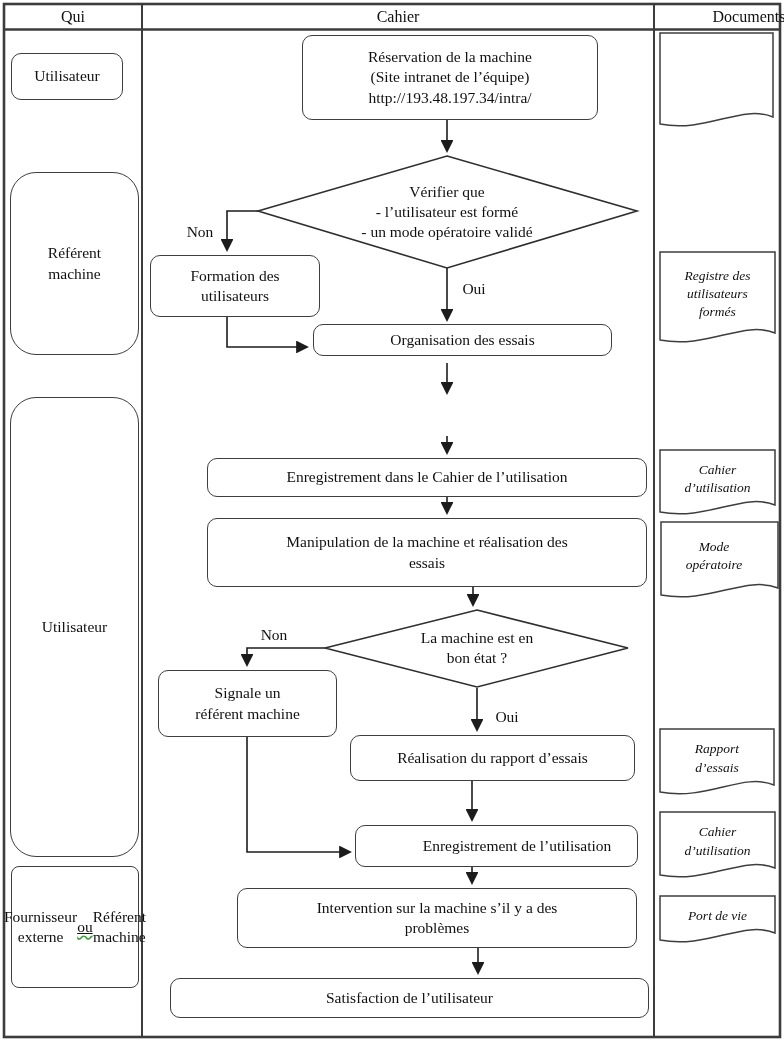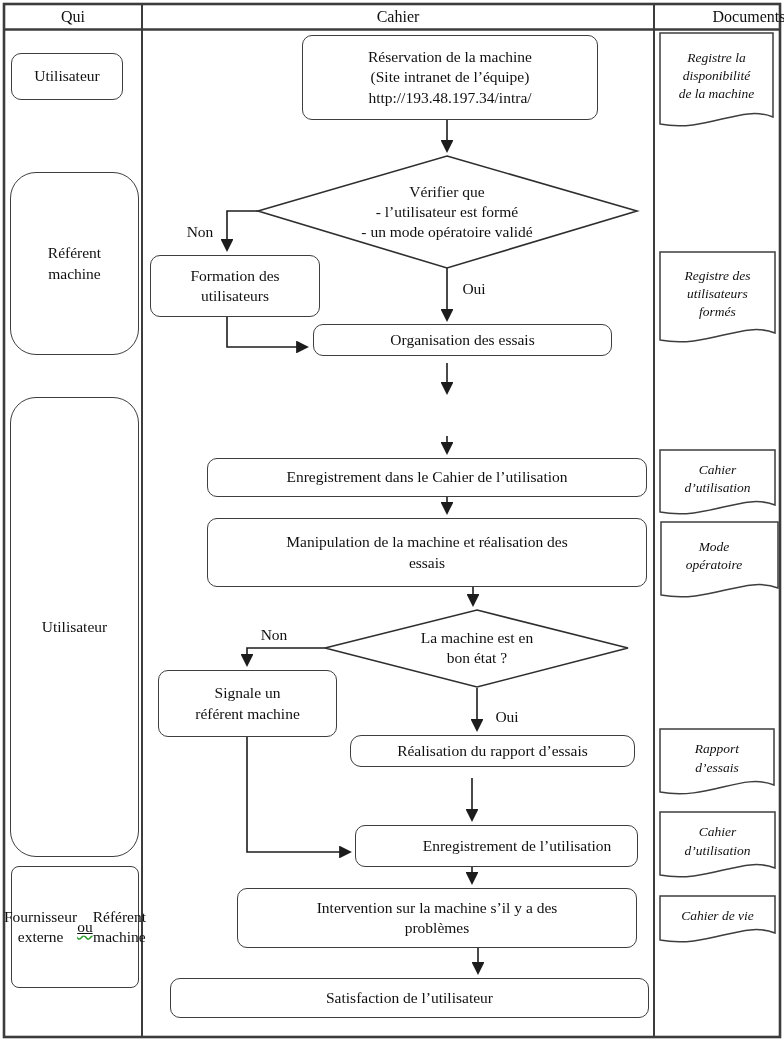--- a/index.html
+++ b/index.html
@@ -92,46 +92,43 @@
 (Site intranet de l’équipe)
 http://193.48.197.34/intra/</div>
   <div class="box" style="left:150px;top:255px;width:170px;height:62px;">Formation des
 utilisateurs</div>
   <div class="box" style="left:313px;top:324px;width:299px;height:32px;">Organisation des essais</div>
   <div class="box" style="left:207px;top:458px;width:440px;height:39px;">Enregistrement dans le Cahier de l’utilisation</div>
   <div class="box" style="left:207px;top:518px;width:440px;height:69px;">Manipulation de la machine et réalisation des
 essais</div>
   <div class="box" style="left:158px;top:670px;width:179px;height:67px;">Signale un
 référent machine</div>
-  <div class="box" style="left:350px;top:735px;width:285px;height:32px;border-radius:11px;">Réalisation du rapport d’essais</div>
+  <div class="box" style="left:350px;top:735px;width:285px;height:46px;">Réalisation du rapport d’essais</div>
   <div class="box" style="left:355px;top:825px;width:283px;height:42px;padding-left:41px;">Enregistrement de l’utilisation</div>
   <div class="box" style="left:170px;top:978px;width:479px;height:40px;">Satisfaction de l’utilisateur</div>
   <div class="box" style="left:237px;top:888px;width:400px;height:60px;">Intervention sur la machine s’il y a des
 problèmes</div>
 
   <div class="txt" style="left:307px;top:170px;width:280px;height:84px;">Vérifier que
 - l’utilisateur est formé
 - un mode opératoire validé</div>
   <div class="txt" style="left:377px;top:621px;width:200px;height:53px;">La machine est en
 bon état ?</div>
 
   <div class="txt blabel" style="left:172px;top:222px;width:56px;height:20px;">Non</div>
   <div class="txt blabel" style="left:452px;top:279px;width:44px;height:20px;">Oui</div>
   <div class="txt blabel" style="left:246px;top:625px;width:56px;height:20px;">Non</div>
   <div class="txt blabel" style="left:485px;top:707px;width:44px;height:20px;">Oui</div>
 
-  <div class="txt doc-label" style="left:660px;top:36px;width:113px;height:80px;">Registre la
-disponibilité
-de la machine</div>
   <div class="txt doc-label" style="left:660px;top:255px;width:115px;height:78px;">Registre des
 utilisateurs
 formés</div>
   <div class="txt doc-label" style="left:660px;top:452px;width:115px;height:54px;">Cahier
 d’utilisation</div>
   <div class="txt doc-label" style="left:661px;top:524px;width:106px;height:64px;">Mode
 opératoire</div>
   <div class="txt doc-label" style="left:660px;top:731px;width:114px;height:55px;">Rapport
 d’essais</div>
   <div class="txt doc-label" style="left:660px;top:814px;width:115px;height:55px;">Cahier
 d’utilisation</div>
-  <div class="txt doc-label" style="left:660px;top:897px;width:115px;height:38px;">Cahier de vie</div>
+  <div class="txt doc-label" style="left:660px;top:897px;width:115px;height:38px;">Port de vie</div>
 
 </div>
 
 </body></html>

